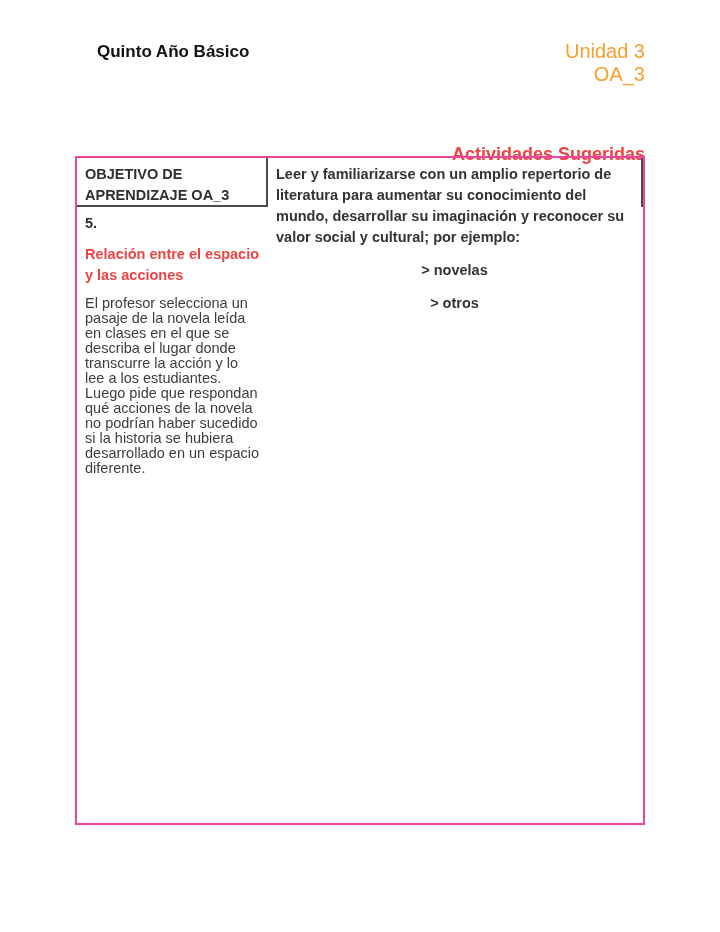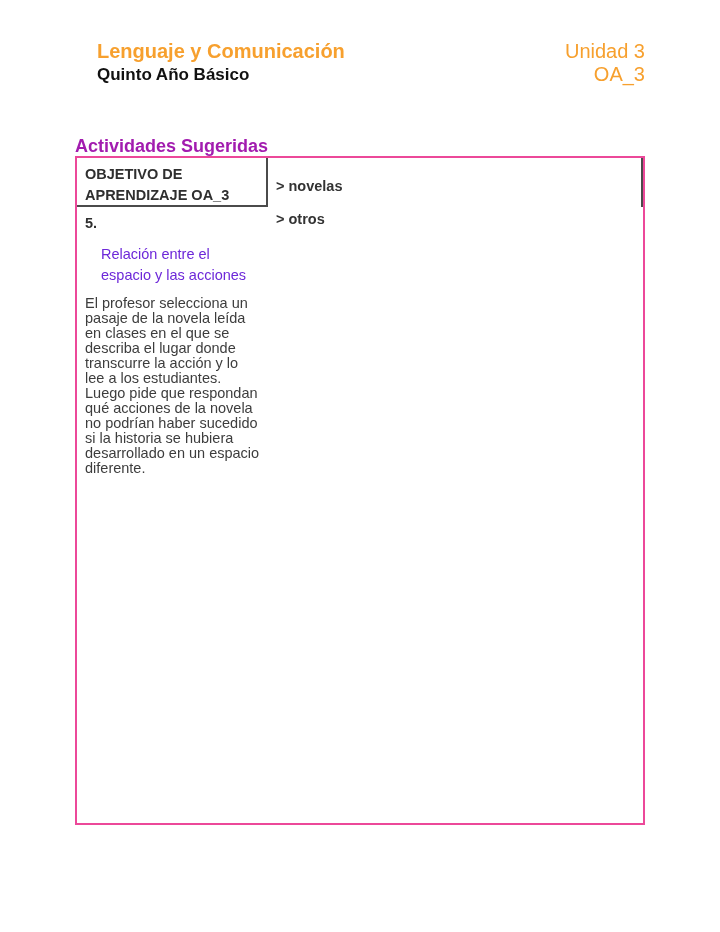--- a/index.html
+++ b/index.html
@@ -44,25 +44,25 @@
     font-size: 20px;
     font-weight: normal;
     color: #f7a02e;
     line-height: 23px;
   }
   
   .page-title {
     position: absolute;
     left: 75px;
     width: 570px;
-    top: 136px;
-    text-align: left;
+    top: 144px;
+    text-align: right;
     font-size: 18px;
     font-weight: bold;
-    color: #a21caf;
+    color: #ef4444;
   }
   
   .activity-table {
     position: absolute;
     left: 75px;
     top: 156px;
     width: 570px;
     height: 669px;
     display: grid;
     grid-template-columns: 191px 1fr;
@@ -86,61 +86,61 @@
   .th-right {
     font-weight: bold;
     color: #2f2f2f;
     text-align: center;
   }
   .objective-cell {
     font-weight: bold;
     color: #333333;
   }
   .objective-cell .para { margin: 0 0 9px 0; }
-  .objective-cell .bullet { margin: 12px 0 0 0; }
+  .objective-cell .bullet { margin: 12px 0 0 0; text-align: center; }
   .activity-cell { color: #3d3d3d; }
   .activity-number {
     font-weight: bold;
     color: #2f2f2f;
     margin: 0 0 10px 0;
   }
   .activity-subtitle {
-    font-weight: normal;
-    color: #6d28d9;
-    margin: 0 0 10px 16px;
+    font-weight: bold;
+    color: #ef4444;
+    margin: 0 0 10px 0;
   }
   .activity-description {
     margin: 0;
     line-height: 15px;
   }
 </style>
 </head>
 <body>
 
 <div class="page">
 
   <div class="doc-header">
     <div class="left-block">
-      <div class="subject-title">Lenguaje y Comunicación</div>
       <div class="grade-title">Quinto Año Básico</div>
     </div>
     <div class="right-block">
       <div class="unit-label">Unidad 3</div>
       <div class="oa-label">OA_3</div>
     </div>
   </div>
 
   <div class="page-title">Actividades Sugeridas</div>
 
   <div class="activity-table">
 
     <div class="cell col1 header-row th-left">OBJETIVO DE APRENDIZAJE OA_3</div>
 
 
     <div class="cell col1 objective-cell">
+      <div class="para">Leer y familiarizarse con un amplio repertorio de literatura para aumentar su conocimiento del mundo, desarrollar su imaginación y reconocer su valor social y cultural; por ejemplo:</div>
       <div class="bullet">&gt; novelas</div>
       <div class="bullet">&gt; otros</div>
     </div>
 
     <div class="cell activity-cell">
       <div class="activity-number">5.</div>
       <div class="activity-subtitle">Relación entre el espacio y las acciones</div>
       <p class="activity-description">El profesor selecciona un pasaje de la novela leída en clases en el que se describa el lugar donde transcurre la acción y lo lee a los estudiantes. Luego pide que respondan qué acciones de la novela no podrían haber sucedido si la historia se hubiera desarrollado en un espacio diferente.</p>
     </div>
 

